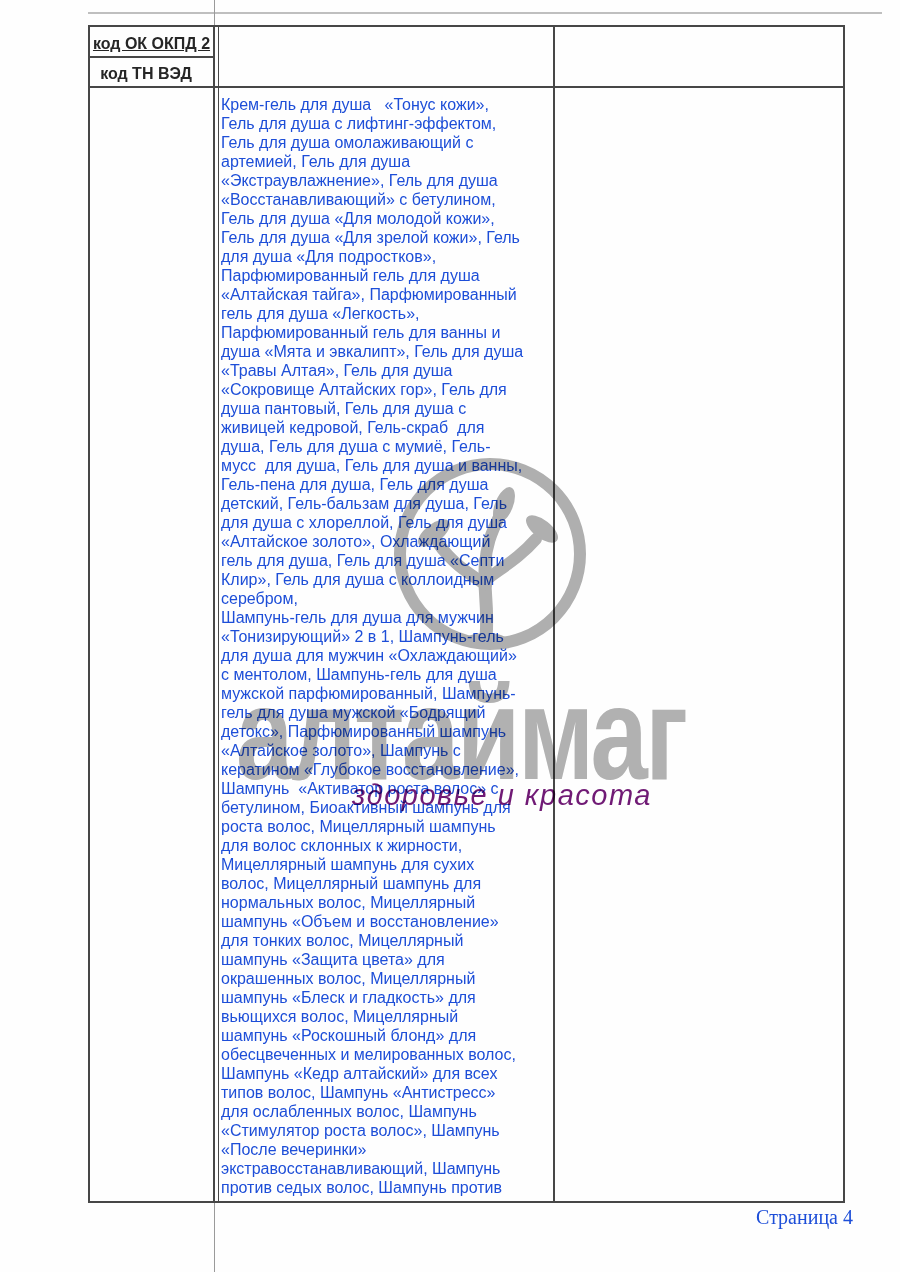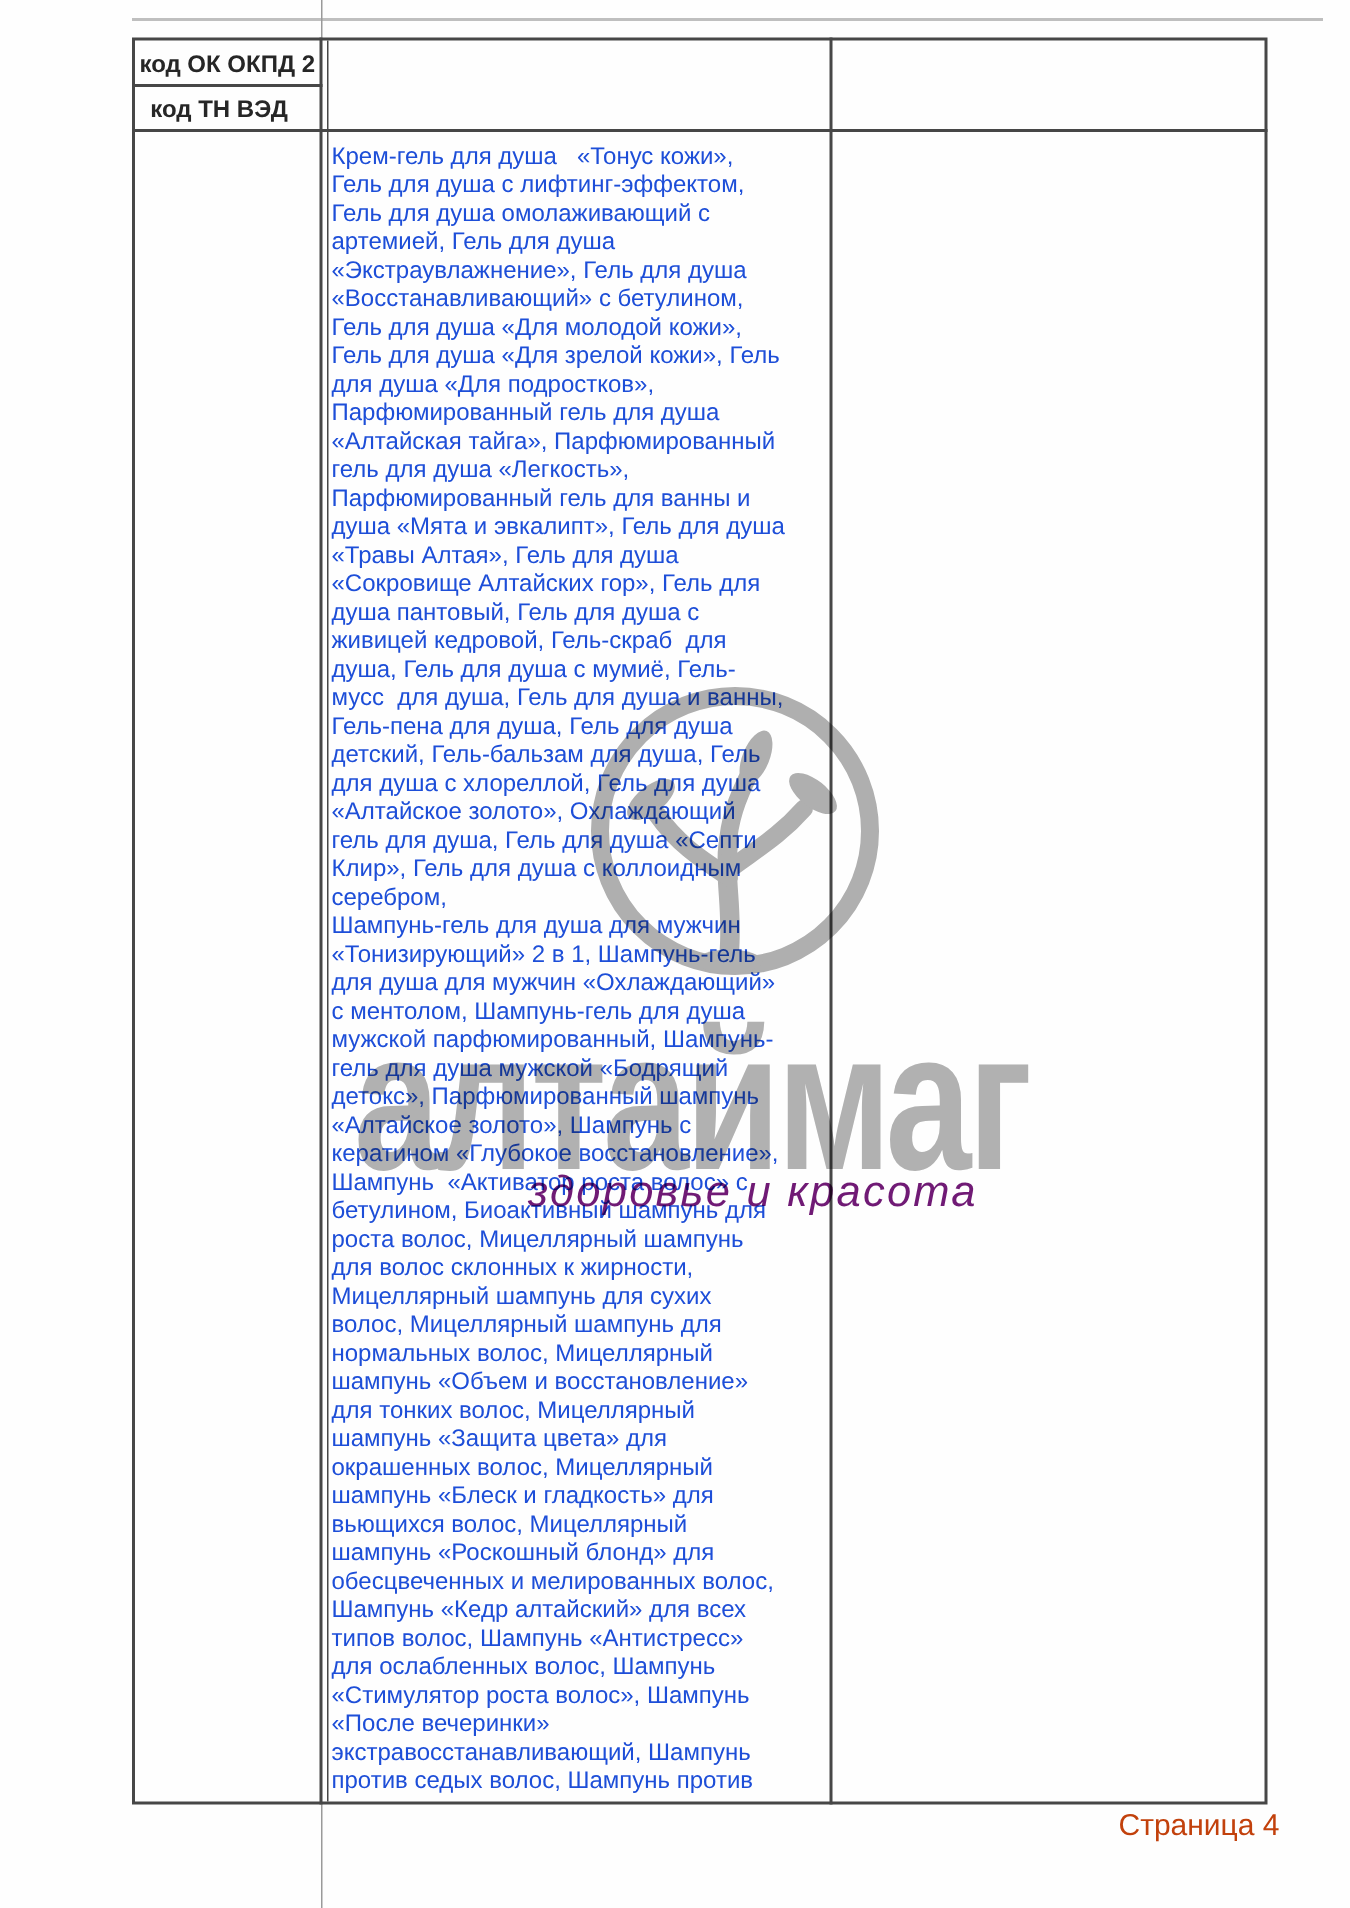--- a/index.html
+++ b/index.html
@@ -34,23 +34,23 @@
     position: absolute;
     font-size: 16px;
     line-height: 19px;
     color: #1d4ed8;
     white-space: pre-wrap;
   }
   .footer-page {
     position: absolute;
     top: 1206px;
     right: 47px;
-    font-family: Liberation Sans, sans-serif;
+    font-family: Liberation Serif, serif;
     font-size: 20px;
-    color: #c2410c;
+    color: #1d4ed8;
   }
   
   .watermark {
     position: absolute;
     inset: 0;
     pointer-events: none;
     mix-blend-mode: multiply;
     z-index: 5;
     margin-left: 36px;
   }
@@ -87,21 +87,21 @@
   <div class="line artifact" style="left:214px; top:1203px; width:1px; height:69px;"></div>
 
   <div class="table-frame"></div>
 
   <div class="line" style="left:213px; top:25px; width:2px; height:1178px;"></div>
   <div class="line" style="left:218px; top:27px; width:1px; height:1174px;"></div>
   <div class="line" style="left:553px; top:25px; width:2px; height:1178px;"></div>
   <div class="line" style="left:88px; top:86px; width:757px; height:2px;"></div>
   <div class="line" style="left:88px; top:56px; width:127px; height:2px;"></div>
 
-  <div class="hdr" style="left:90px; top:33px; width:123px;">код ОК ОКПД 2</div>
+  <div class="hdr" style="left:90px; top:33px; width:123px;text-decoration:underline;">код ОК ОКПД 2</div>
   <div class="hdr" style="left:90px; top:63px; width:112px;">код ТН ВЭД</div>
 
   <div class="cell-text" style="left:221px; top:95px; width:340px;">Крем-гель для душа   «Тонус кожи»,
 Гель для душа с лифтинг-эффектом,
 Гель для душа омолаживающий с
 артемией, Гель для душа
 «Экстраувлажнение», Гель для душа
 «Восстанавливающий» с бетулином,
 Гель для душа «Для молодой кожи»,
 Гель для душа «Для зрелой кожи», Гель

